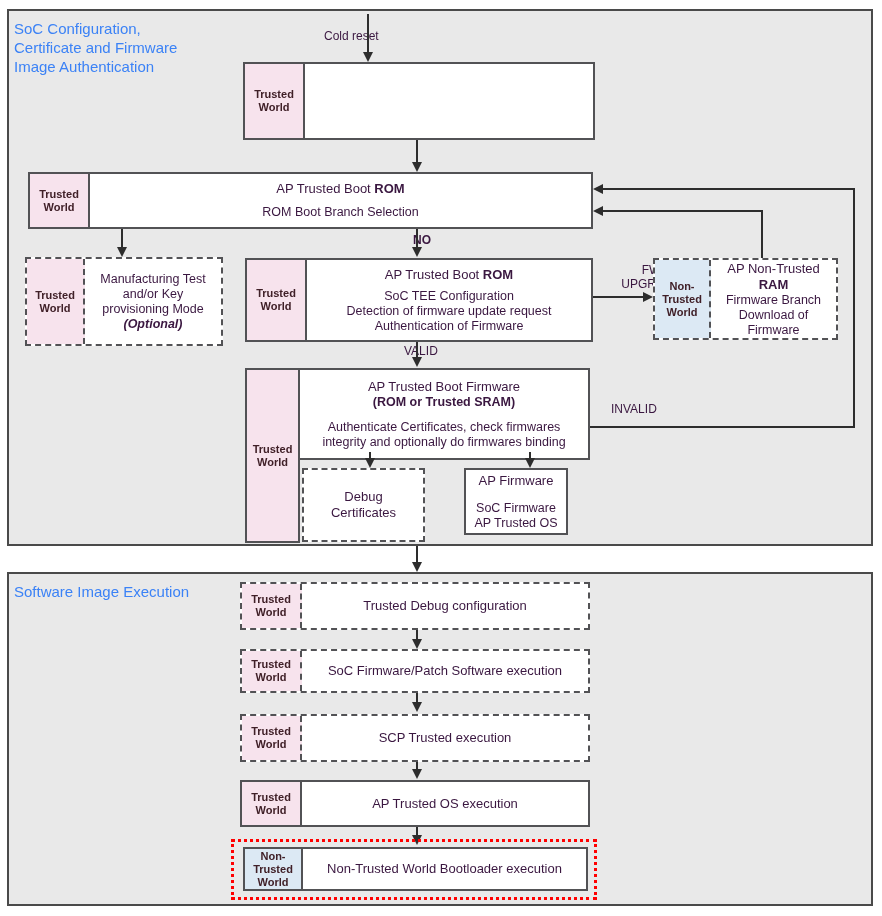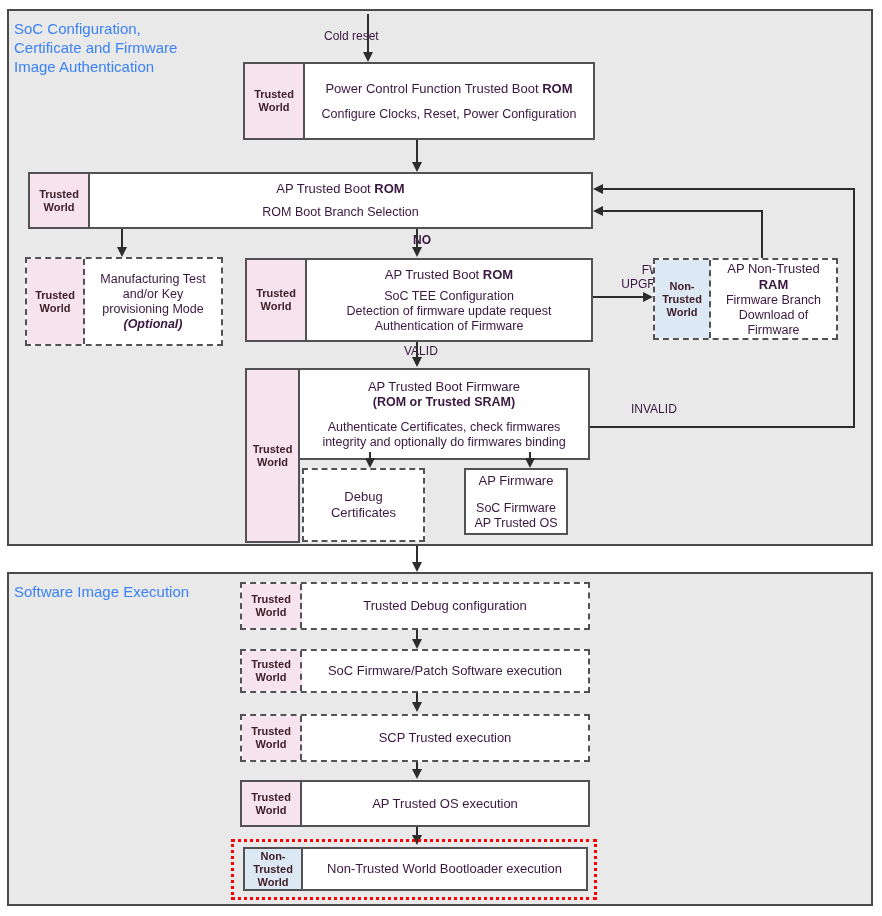--- a/index.html
+++ b/index.html
@@ -62,25 +62,20 @@
   <div class="sec-title" style="left:14px; top:582px;">
     <span>Software Image Execution</span>
   </div>
 
   <div class="flowlabel" style="left:297px; top:29px;">Cold reset</div>
   <div class="vline" style="left:367px; top:14px; height:39px;"></div>
   <div class="ah-down" style="left:363px; top:52px;"></div>
 
   <div class="box" style="left:243px; top:62px; width:352px; height:78px;">
     <div class="wlabel" style="width:60px;">Trusted World</div>
-    <div class="content">
-      <div class="t13"><span>Power Control Function Trusted Boot </span><span class="bold">ROM</span></div>
-      <div class="gap10"></div>
-      <div class="t12">Configure Clocks, Reset, Power Configuration</div>
-    </div>
   </div>
 
   <div class="vline" style="left:416px; top:140px; height:23px;"></div>
   <div class="ah-down" style="left:412px; top:162px;"></div>
 
   <div class="box" style="left:28px; top:172px; width:565px; height:57px;">
     <div class="wlabel" style="width:60px;">Trusted World</div>
     <div class="content">
       <div class="t13"><span>AP Trusted Boot </span><span class="bold">ROM</span></div>
       <div class="gap8"></div>
@@ -146,21 +141,21 @@
   <div class="box" style="left:298px; top:368px; width:292px; height:92px;">
     <div class="content">
       <div class="t13">AP Trusted Boot Firmware</div>
       <div class="t12 bold">(ROM or Trusted SRAM)</div>
       <div class="gap10"></div>
       <div class="t12">Authenticate Certificates, check firmwares</div>
       <div class="t12">integrity and optionally do firmwares binding</div>
     </div>
   </div>
 
-  <div class="flowlabel" style="left:604px; top:402px;">INVALID</div>
+  <div class="flowlabel" style="left:584px; top:402px;">INVALID</div>
   <div class="hline" style="left:590px; top:426px; width:265px;"></div>
   <div class="vline" style="left:853px; top:188px; height:240px;"></div>
   <div class="hline" style="left:603px; top:188px; width:252px;"></div>
   <div class="ah-left" style="left:593px; top:184px;"></div>
 
   <div class="vline" style="left:369px; top:452px; height:7px;"></div>
   <div class="ah-down" style="left:365px; top:458px;"></div>
   <div class="vline" style="left:529px; top:452px; height:7px;"></div>
   <div class="ah-down" style="left:525px; top:458px;"></div>
 

